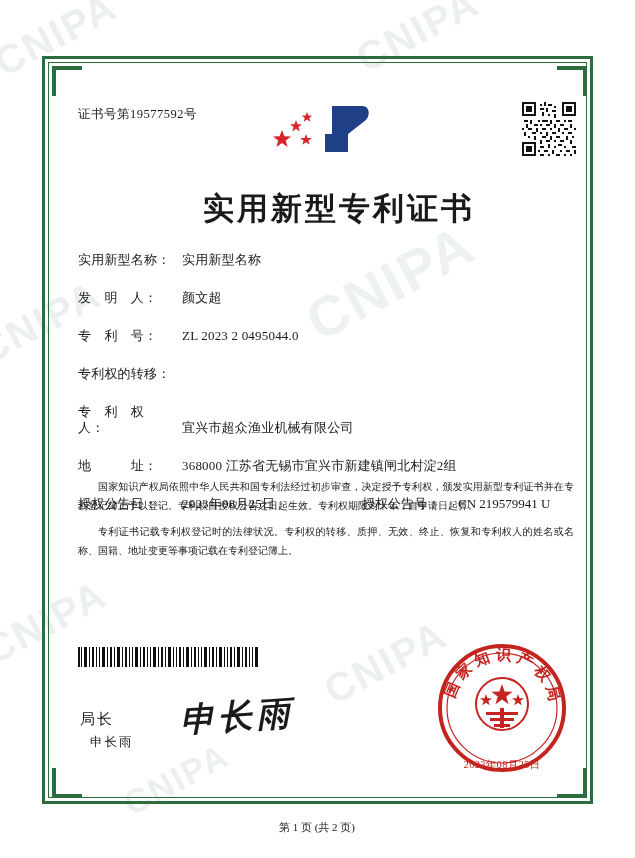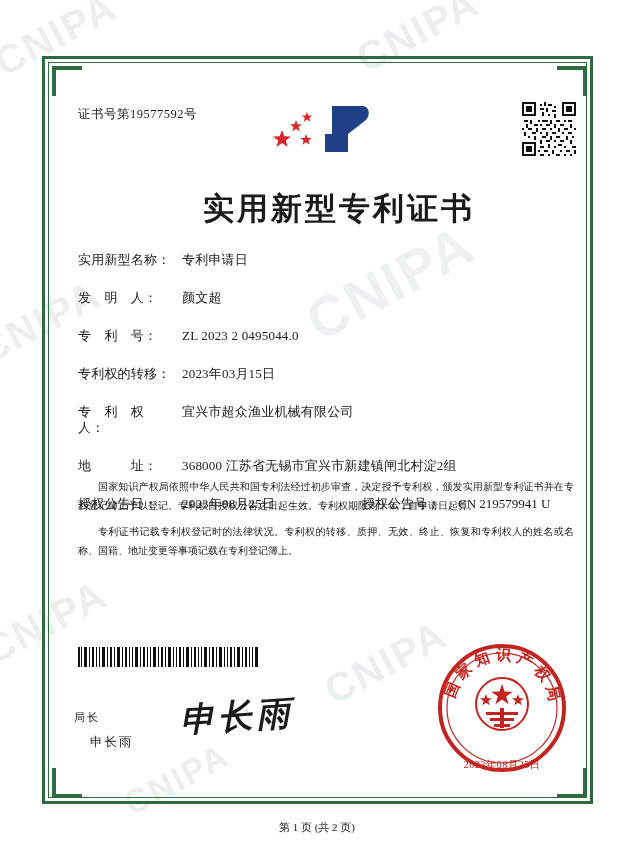--- a/index.html
+++ b/index.html
@@ -123,21 +123,21 @@
 
   
   .fields {
     position: absolute;
     left: 30px;
     top: 190px;
     right: 26px;
   }
   .row {
     display: flex;
-    align-items: flex-start;
+    align-items: flex-end;
     font-size: 13px;
     margin-bottom: 21px;
     line-height: 1.3;
   }
   .row .label {
     width: 104px;
     flex: 0 0 104px;
     letter-spacing: 0.2px;
   }
   .row .value {
@@ -169,23 +169,23 @@
     position: absolute;
     left: 30px;
     top: 585px;
     width: 182px;
     height: 20px;
   }
 
   
   .sig-label {
     position: absolute;
-    left: 26px;
+    left: 32px;
     top: 648px;
-    font-size: 11px;
+    font-size: 15px;
     letter-spacing: 2px;
   }
   .sig-name {
     position: absolute;
     left: 42px;
     top: 672px;
     font-size: 12.5px;
     letter-spacing: 2px;
   }
   .sig-script {
@@ -361,33 +361,32 @@
           <rect x="24" y="26" width="1" height="1"></rect>
         </g>
       </svg>
     </div>
 
     <div class="title">实用新型专利证书</div>
 
     <div class="fields">
       <div class="row">
         <div class="label">实用新型名称：</div>
-        <div class="value">专利申请日</div>
+        <div class="value">实用新型名称</div>
       </div>
       <div class="row">
         <div class="label">发　明　人：</div>
         <div class="value">颜文超</div>
       </div>
       <div class="row">
         <div class="label">专　利　号：</div>
         <div class="value">ZL 2023 2 0495044.0</div>
       </div>
       <div class="row">
         <div class="label">专利权的转移：</div>
-        <div class="value">2023年03月15日</div>
       </div>
       <div class="row">
         <div class="label">专　利　权　人：</div>
         <div class="value">宜兴市超众渔业机械有限公司</div>
       </div>
       <div class="row">
         <div class="label">地　　　址：</div>
         <div class="value">368000 江苏省无锡市宜兴市新建镇闸北村淀2组</div>
       </div>
       <div class="row pair">

